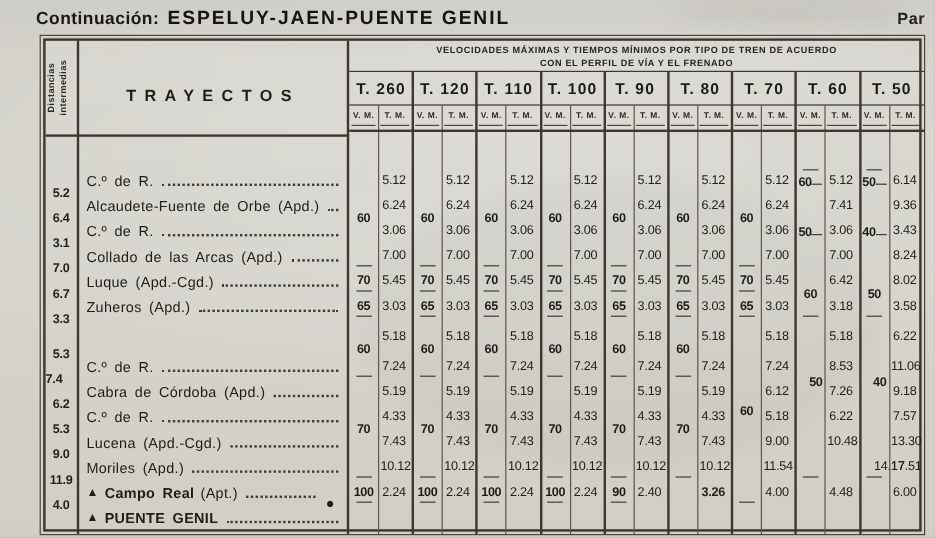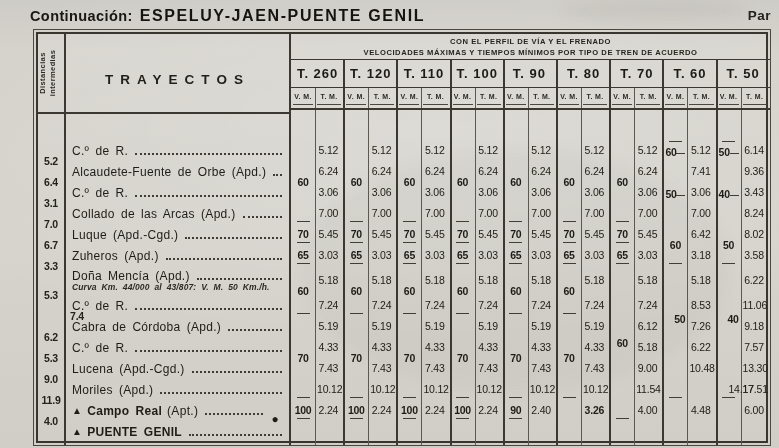--- a/index.html
+++ b/index.html
@@ -62,22 +62,22 @@
   </div>
   <div class="corner">Par</div>
 
   <div class="table" id="grid">
     <div class="disthead" style="left:-26px;top:26px;width:78px;height:26px;">
       <div>Distancias</div>
       <div>intermedias</div>
     </div>
     <div class="trayhead" style="left:26px;top:38px;width:227px;">TRAYECTOS</div>
     <div class="banner" style="left:253px;top:2px;width:479px;">
+      <div>VELOCIDADES MÁXIMAS Y TIEMPOS MÍNIMOS POR TIPO DE TREN DE ACUERDO</div>
       <div>CON EL PERFIL DE VÍA Y EL FRENADO</div>
-      <div>VELOCIDADES MÁXIMAS Y TIEMPOS MÍNIMOS POR TIPO DE TREN DE ACUERDO</div>
     </div>
   <div class="vline" style="left: 26px; top: 0px; width: 2px; height: 411px;"></div>
       <div class="vline" style="left: 251px; top: 0px; width: 2px; height: 411px;"></div>
       <div class="vline" style="left: 305.2px; top: 26px; width: 2px; height: 385px;"></div>
       <div class="vline" style="left: 358.4px; top: 26px; width: 2px; height: 385px;"></div>
       <div class="vline" style="left: 411.6px; top: 26px; width: 2px; height: 385px;"></div>
       <div class="vline" style="left: 464.8px; top: 26px; width: 2px; height: 385px;"></div>
       <div class="vline" style="left: 518px; top: 26px; width: 2px; height: 385px;"></div>
       <div class="vline" style="left: 571.2px; top: 26px; width: 2px; height: 385px;"></div>
       <div class="vline" style="left: 624.4px; top: 26px; width: 2px; height: 385px;"></div>
@@ -452,33 +452,26 @@
       <div class="st" style="left: 34px; top: 190px; width: 213px; height: 21px;">
         <span class="nm">Luque (Apd.-Cgd.)</span>
         <div class="leader"></div>
       </div>
       <div class="dist" style="left: 0px; top: 203px; width: 26px; height: 16px; line-height: 16px;">6.7</div>
       <div class="st" style="left: 34px; top: 211px; width: 213px; height: 21px;">
         <span class="nm">Zuheros (Apd.)</span>
         <div class="leader"></div>
       </div>
       <div class="dist" style="left: 0px; top: 224px; width: 26px; height: 16px; line-height: 16px;">3.3</div>
-      <div class="st strow7" style="left: 34px; top: 232px; width: 213px; height: 29px;">
-        <div class="l1">
-          <span class="nm">Doña Mencía (Apd.)</span>
-          <div class="leader"></div>
-        </div>
-        <div class="note">Curva Km. 44/000 al 43/807: V. M. 50 Km./h.</div>
-      </div>
       <div class="dist" style="left: 0px; top: 253px; width: 26px; height: 16px; line-height: 16px;">5.3</div>
       <div class="st" style="left: 34px; top: 261px; width: 213px; height: 21px;">
         <span class="nm">C.º de R.</span>
         <div class="leader"></div>
       </div>
-      <div class="dist" style="left: 0px; top: 274px; width: 14px; height: 16px; line-height: 16px; margin-left: 32px;">7.4</div>
+      <div class="dist" style="left: 0px; top: 274px; width: 14px; height: 16px; line-height: 16px;">7.4</div>
       <div class="st" style="left: 34px; top: 282px; width: 213px; height: 21px;">
         <span class="nm">Cabra de Córdoba (Apd.)</span>
         <div class="leader"></div>
       </div>
       <div class="dist" style="left: 0px; top: 295px; width: 26px; height: 16px; line-height: 16px;">6.2</div>
       <div class="st" style="left: 34px; top: 303px; width: 213px; height: 21px;">
         <span class="nm">C.º de R.</span>
         <div class="leader"></div>
       </div>
       <div class="dist" style="left: 0px; top: 316px; width: 26px; height: 16px; line-height: 16px;">5.3</div>

